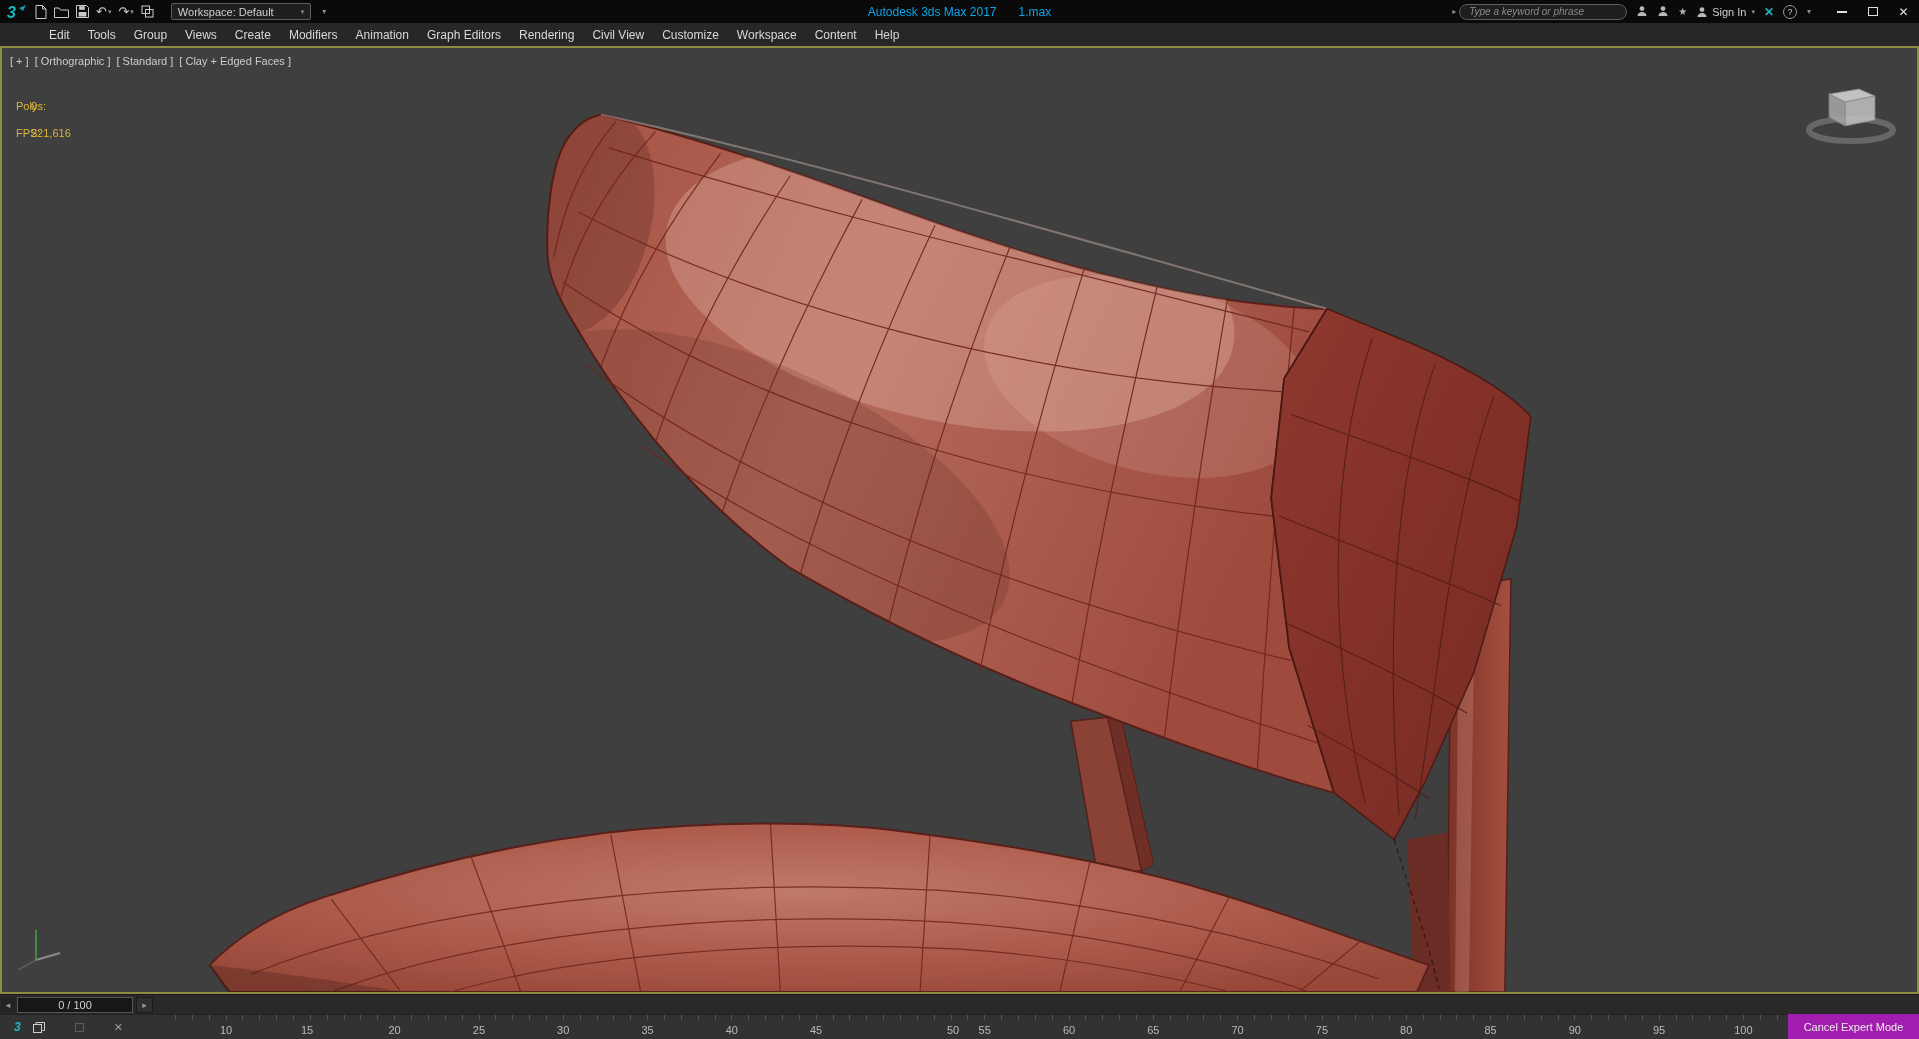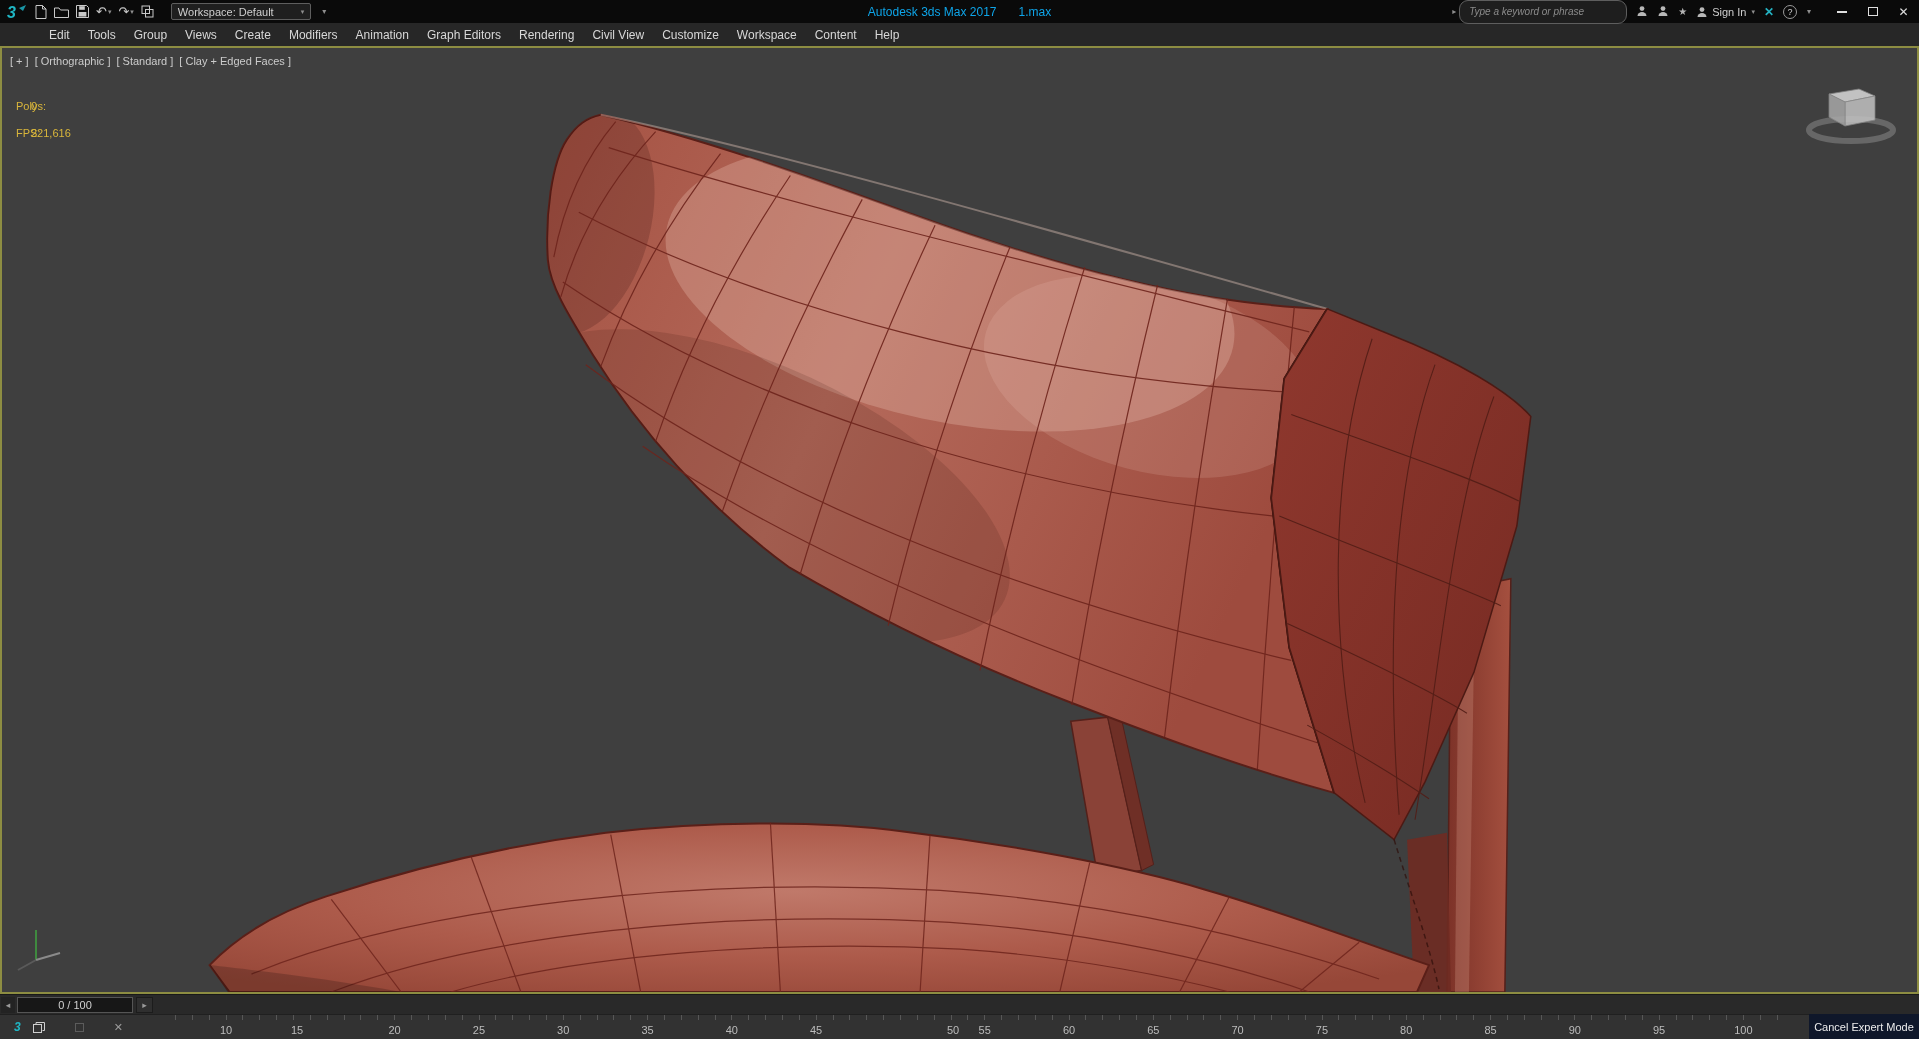--- a/index.html
+++ b/index.html
@@ -15,21 +15,21 @@
   .glyph { color:#c9c9c9; font-size:13px; line-height:1; }
   .caret { color:#8f8f8f; font-size:7px; margin-left:1px; }
   .workspace-box { display:flex; align-items:center; gap:26px; border:1px solid #5e5e5e;
                    background:#1f1f1f; height:17px; padding:0 6px; margin-left:10px; border-radius:2px;
                    color:#cfcfcf; }
   .title-center { position:absolute; left:50%; top:0; transform:translateX(-50%); height:23px;
                   display:flex; align-items:center; gap:22px; color:#0ea5e9; font-size:12px;
                   pointer-events:none; white-space:nowrap; }
   .tb-right { margin-left:auto; display:flex; align-items:center; gap:9px; }
   .search-wrap { display:flex; align-items:center; gap:3px; }
-  .search-wrap input { width:168px; height:24px; background:#1e1e1e; border:1px solid #5e5e5e;
+  .search-wrap input { width:168px; height:16px; background:#1e1e1e; border:1px solid #5e5e5e;
                        border-radius:9px; color:#bdbdbd; font-size:10px; padding:0 9px; outline:none; }
   .search-wrap input::placeholder { color:#8b8b8b; font-style:italic; }
   .signin { display:flex; align-items:center; gap:4px; color:#cfcfcf; }
   .helpq { width:14px; height:14px; border:1px solid #9a9a9a; border-radius:50%; display:flex;
            align-items:center; justify-content:center; font-size:9px; color:#cfcfcf; }
   .xchg { color:#24b2c2; font-size:12px; font-weight:bold; }
   .win-controls { display:flex; margin-left:6px; }
   .win-btn { width:31px; height:23px; display:flex; align-items:center; justify-content:center; color:#e0e0e0; }
   .min-line { width:10px; border-bottom:2px solid #e0e0e0; display:inline-block; }
   .max-box { width:10px; height:9px; border:1.5px solid #e0e0e0; display:inline-block; }
@@ -70,21 +70,21 @@
   .ruler-num { position:absolute; top:9px; transform:translateX(-50%); color:#bcbcbc; font-size:11px; }
 
   .tray { position:absolute; top:1015px; left:0; width:168px; height:24px; background:#323232;
           display:flex; align-items:center; z-index:16; }
   .tray .t-ic { display:flex; align-items:center; justify-content:center; }
   .tray-logo { margin-left:14px; color:#1fb6c4; font-weight:bold; font-size:12px; font-style:italic; }
   .tray-win { margin-left:12px; }
   .tray-sq { margin-left:30px; width:9px; height:9px; border:1px solid #5c5c5c; }
   .tray-x { margin-left:30px; color:#9c9c9c; font-size:11px; }
 
-  .cancel-expert { position:absolute; top:1014px; right:0; height:25px; width:110px; background:#0f172a;
+  .cancel-expert { position:absolute; top:1014px; right:0; height:25px; width:131px; background:#a21caf;
                    color:#ececec; font-size:11px; display:flex; align-items:center; justify-content:center;
                    z-index:16; }
 </style>
 </head>
 <body>
 
 <div class="titlebar">
   <div class="qat">
     <span class="ic">
       <svg width="24" height="18" viewBox="0 0 24 18">
@@ -329,21 +329,21 @@
 </div>
 
 <div class="timeslider">
   <span class="ts-btn left">◂</span>
   <div class="ts-handle">0 / 100</div>
   <span class="ts-btn right">▸</span>
 </div>
 
 <div class="trackbar">
     <div class="ruler-num" style="left: 226px;">10</div>
-    <div class="ruler-num" style="left: 297px; text-align: right;">15</div>
+    <div class="ruler-num" style="left: 307px; text-align: right;">15</div>
     <div class="ruler-num" style="left: 394.6px;">20</div>
     <div class="ruler-num" style="left: 478.9px;">25</div>
     <div class="ruler-num" style="left: 563.2px;">30</div>
     <div class="ruler-num" style="left: 647.5px;">35</div>
     <div class="ruler-num" style="left: 731.8px;">40</div>
     <div class="ruler-num" style="left: 816.1px;">45</div>
     <div class="ruler-num" style="left: 953px;">50</div>
     <div class="ruler-num" style="left: 984.7px;">55</div>
     <div class="ruler-num" style="left: 1069px;">60</div>
     <div class="ruler-num" style="left: 1153.3px;">65</div>

